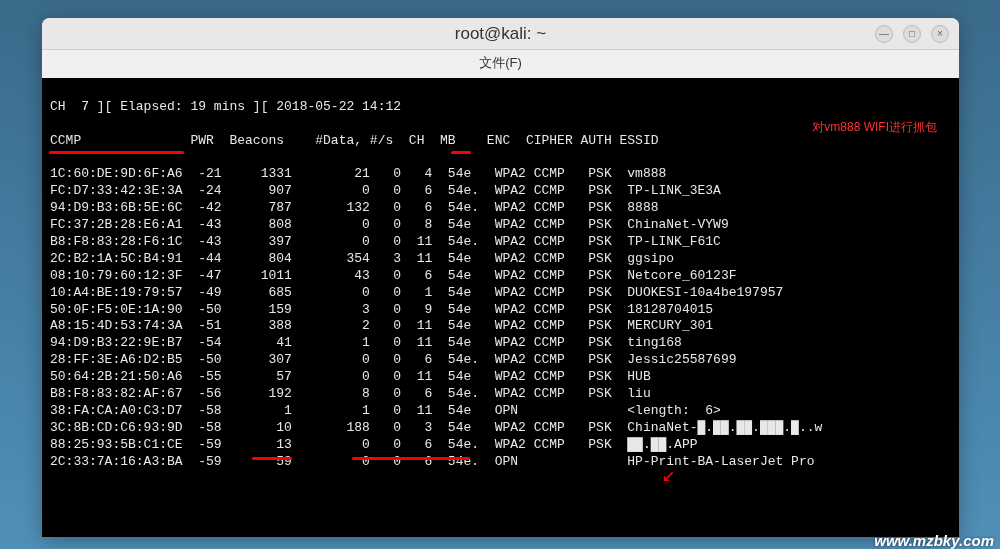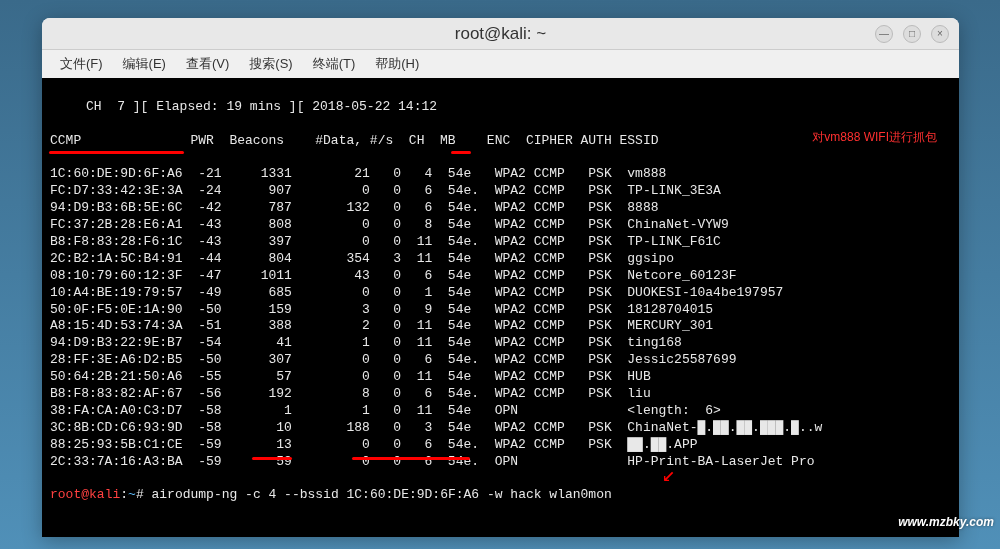--- a/index.html
+++ b/index.html
@@ -50,57 +50,58 @@
   cursor: pointer;
 }
 .menubar {
   height: 28px;
   background: #f0f0f0;
   display: flex;
   align-items: center;
   padding: 0 8px;
   gap: 0;
   font-size: 13px;
+  flex-direction: column;
 }
 .menu-item { padding: 4px 10px; color: #333; cursor: pointer; }
 .terminal {
   background: #000;
   height: calc(100% - 60px);
   padding: 4px 8px;
   font-family: "Courier New", monospace;
   font-size: 13px;
   line-height: 1.3;
   color: #e8e8e8;
   white-space: pre;
   overflow: hidden;
   position: relative;
 }
-.header-line { color: #e8e8e8; margin-left: 36px; }
+.header-line { color: #e8e8e8; }
 .annot-red { color: #ff3030; position: absolute; font-family: sans-serif; font-size: 12px; }
 .underline-red {
   position: absolute;
   height: 3px;
   background: #ff0000;
   border-radius: 2px;
 }
 .arrow-red {
   position: absolute;
   color: #ff0000;
   font-size: 22px;
 }
 .prompt-user { color: #ff4040; }
 .prompt-host { color: #ff4040; }
 .prompt-tilde { color: #5fbfff; }
 .prompt-cmd { color: #e8e8e8; }
 .watermark {
   position: absolute;
   right: 6px;
-  bottom: 20px;
+  bottom: 0;
   color: #fff;
-  font-size: 12px;
+  font-size: 15px;
   font-style: italic;
   font-weight: 600;
   text-shadow: 0 0 3px rgba(0,0,0,0.5);
 }
 </style>
 </head>
 <body>
 
 <div class="window">
   <div class="titlebar">
@@ -136,22 +137,21 @@
 A8:15:4D:53:74:3A  -51      388         2   0  11  54e   WPA2 CCMP   PSK  MERCURY_301
 94:D9:B3:22:9E:B7  -54       41         1   0  11  54e   WPA2 CCMP   PSK  ting168
 28:FF:3E:A6:D2:B5  -50      307         0   0   6  54e.  WPA2 CCMP   PSK  Jessic25587699
 50:64:2B:21:50:A6  -55       57         0   0  11  54e   WPA2 CCMP   PSK  HUB
 B8:F8:83:82:AF:67  -56      192         8   0   6  54e.  WPA2 CCMP   PSK  liu
 38:FA:CA:A0:C3:D7  -58        1         1   0  11  54e   OPN              &lt;length:  6&gt;
 3C:8B:CD:C6:93:9D  -58       10       188   0   3  54e   WPA2 CCMP   PSK  ChinaNet-█.██.██.███.█..w
 88:25:93:5B:C1:CE  -59       13         0   0   6  54e.  WPA2 CCMP   PSK  ██.██.APP
 2C:33:7A:16:A3:BA  -59       59         0   0   6  54e.  OPN              HP-Print-BA-LaserJet Pro
 </span>
-<span id="prompt"><span class="prompt-user">root</span><span class="prompt-user">@</span><span class="prompt-host">kali</span>:<span class="prompt-tilde">~</span>#<span class="prompt-cmd"> airodump-ng -c 4 --bssid 1C:60:DE:9D:6F:A6 -w hack wlan0mon</span></span>
-    <span class="annot-red" style="top:52px; right:22px;">对vm888 WIFI进行抓包</span>
+    <span class="annot-red" style="top:42px; right:22px;">对vm888 WIFI进行抓包</span>
     <div class="underline-red" style="top:73px; left:7px; width:135px;"></div>
     <div class="underline-red" style="top:73px; left:409px; width:20px;"></div>
     <div class="underline-red" style="top:379px; left:210px; width:40px;"></div>
     <div class="underline-red" style="top:379px; left:310px; width:118px;"></div>
     <span class="arrow-red" style="top:384px; left:620px;">↙</span>
   </div>
 </div>
 <div class="watermark">www.mzbky.com</div>
 
 </body></html>

